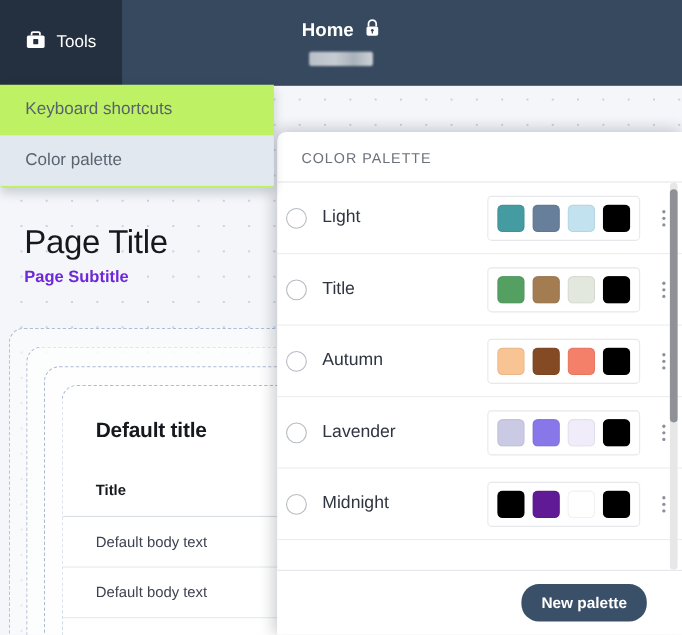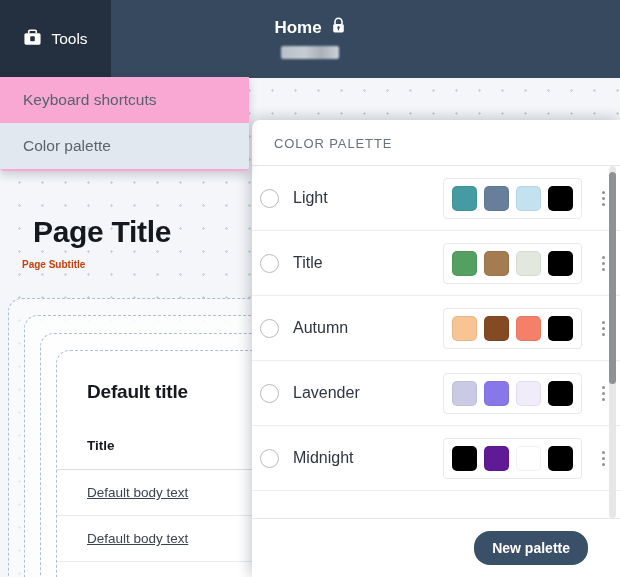--- a/index.html
+++ b/index.html
@@ -40,30 +40,30 @@
   #frame4 { left: 56px; top: 350px; right: -30px; bottom: -40px; background: #ffffff; }
 
   #page-heading {
     position: absolute;
     left: 22px;
     top: 204px;
     z-index: 3;
   }
   #page-heading .p-title {
     font-size: 30px;
-    font-weight: 700;
+    font-weight: 400;
     color: #15181c;
     letter-spacing: -0.3px;
     line-height: 1.1;
-    margin: 11px;
+    margin: 0;
   }
   #page-heading .p-subtitle {
-    font-size: 10px;
+    font-size: 15px;
     font-weight: 700;
-    color: #c2410c;
+    color: #6d28d9;
     margin: 7px 0 16px 0;
     line-height: 1.1;
   }
 
   
   #content-card {
     position: absolute;
     left: 57px;
     top: 357px;
     width: 480px;
@@ -100,21 +100,20 @@
     justify-content: space-between;
     gap: 10px;
     padding-right: 18px;
   }
   table.data-table td {
     font-size: 13.5px;
     color: #3b4250;
     padding: 15px 10px 15px 30px;
     border-bottom: 1px solid #e6e9ed;
     white-space: nowrap;
-    text-decoration: underline;
   }
   .sort-icon { flex: none; }
 
   
   #top-header {
     position: absolute;
     left: 0; top: 0;
     width: 620px;
     height: 78px;
     background: #36495f;
@@ -163,21 +162,21 @@
     background: linear-gradient(90deg,#b9bfc7 0%, #c6ccd3 40%, #a9b1bb 70%, #cdd2d8 100%);
     filter: blur(1.2px);
   }
 
   
   #tools-menu {
     position: absolute;
     left: 0;
     top: 77px;
     width: 249px;
-    background: #f9a8d4;
+    background: #bef264;
     border-radius: 0 0 4px 4px;
     box-shadow: 0 4px 10px rgba(25,35,50,0.20);
     z-index: 40;
     padding: 0 0 2px 0;
     overflow: hidden;
   }
   .menu-item {
     font-size: 15.5px;
     color: #58616e;
     padding: 14px 0 14px 23px;

